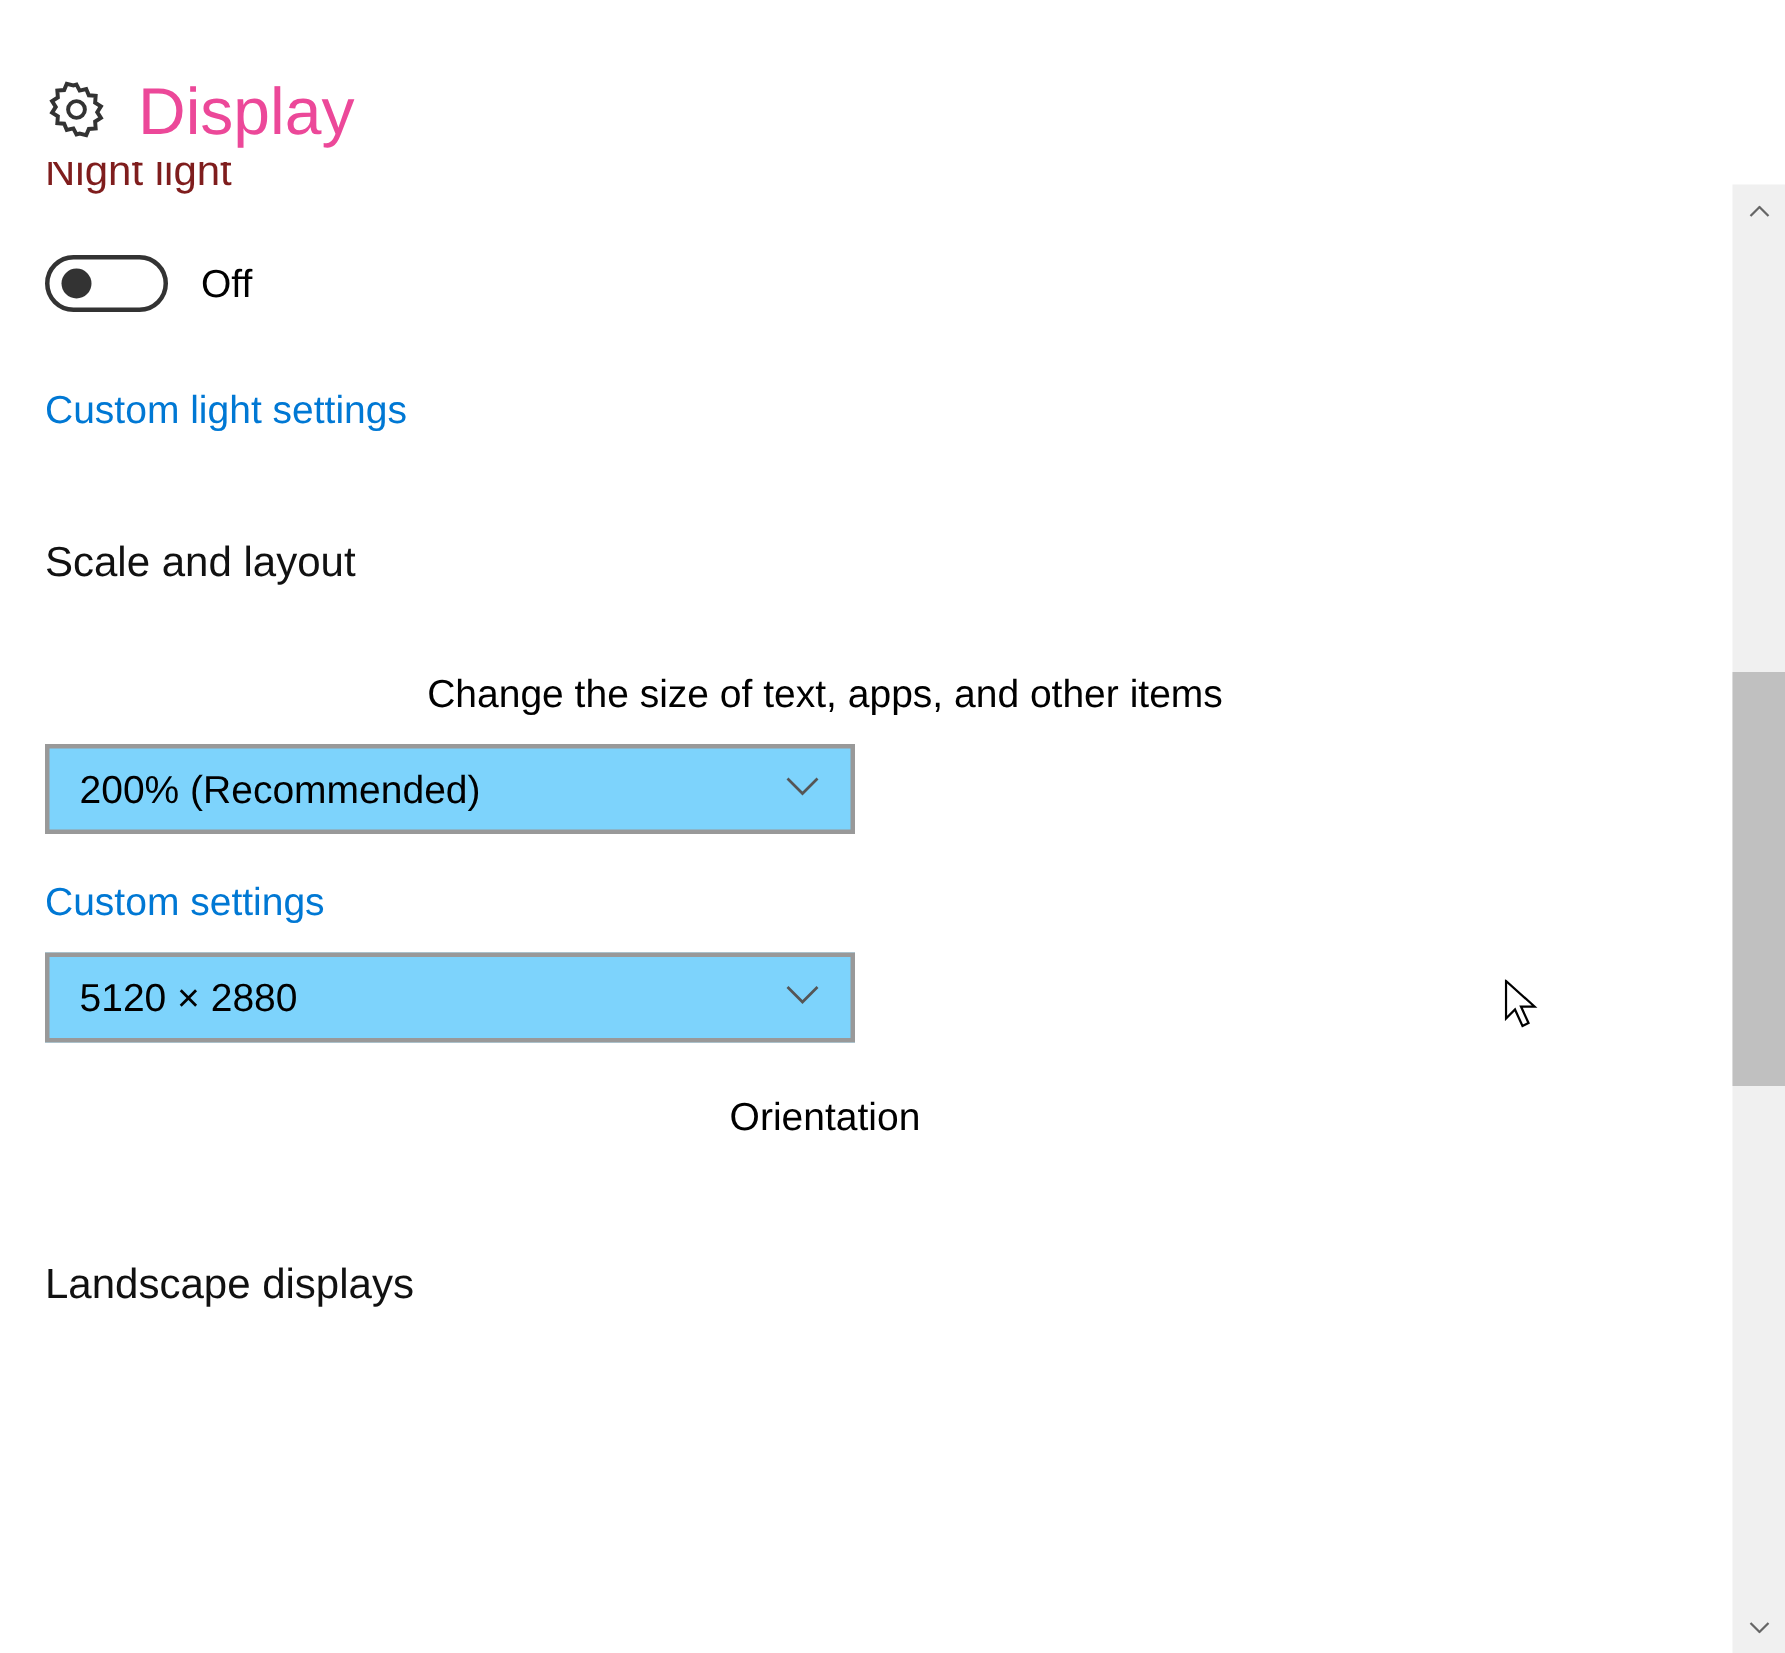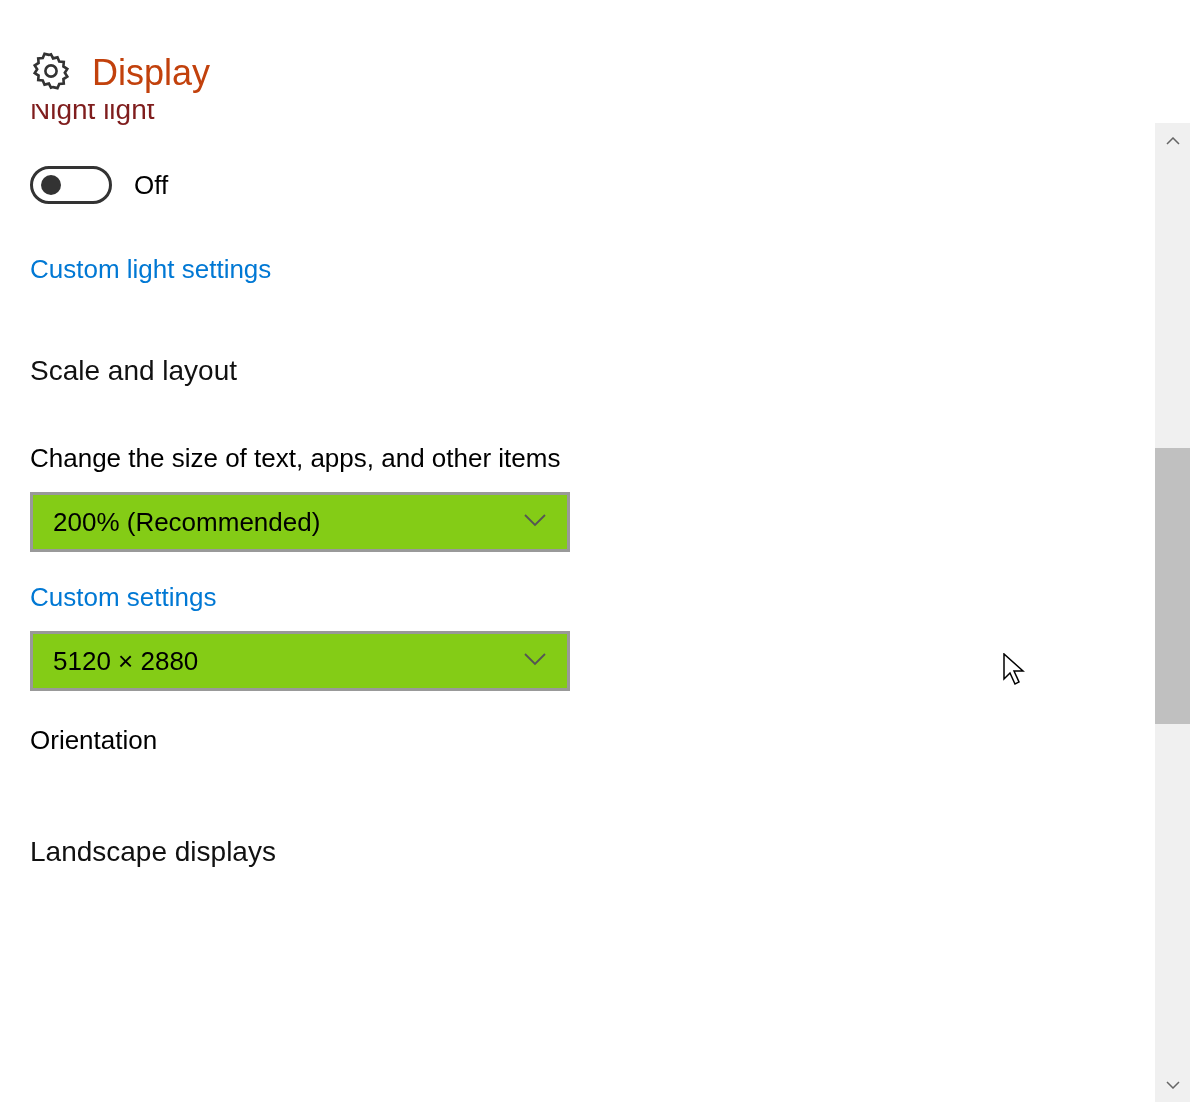--- a/index.html
+++ b/index.html
@@ -19,23 +19,23 @@
       display: flex;
       align-items: center;
       gap: 20px;
       padding: 50px 0 0 30px;
     }
     .gear-icon svg {
       width: 42px;
       height: 42px;
     }
     .page-title {
-      font-size: 36px;
+      font-size: 44px;
       font-weight: 400;
-      color: #c2410c;
+      color: #ec4899;
     }
     .content {
       padding: 18px 30px 0 30px;
       width: 1100px;
     }
     .clipped-label {
       font-size: 28px;
       color: #7f1d1d;
       margin-top: 0;
       position: relative;
@@ -92,30 +92,31 @@
     .section-heading {
       font-size: 28px;
       font-weight: 400;
       color: #111;
       margin-top: 70px;
     }
     .field-label {
       font-size: 26px;
       color: #000;
       margin-top: 56px;
+      text-align: center;
     }
     .field-label-tight {
       margin-top: 34px;
     }
     .dropdown {
       margin-top: 18px;
       width: 540px;
       height: 60px;
       border: 3px solid #999;
-      background: #84cc16;
+      background: #7dd3fc;
       display: flex;
       align-items: center;
       justify-content: space-between;
       padding: 0 20px;
       cursor: pointer;
     }
     .dropdown-value {
       font-size: 26px;
       color: #000;
     }

